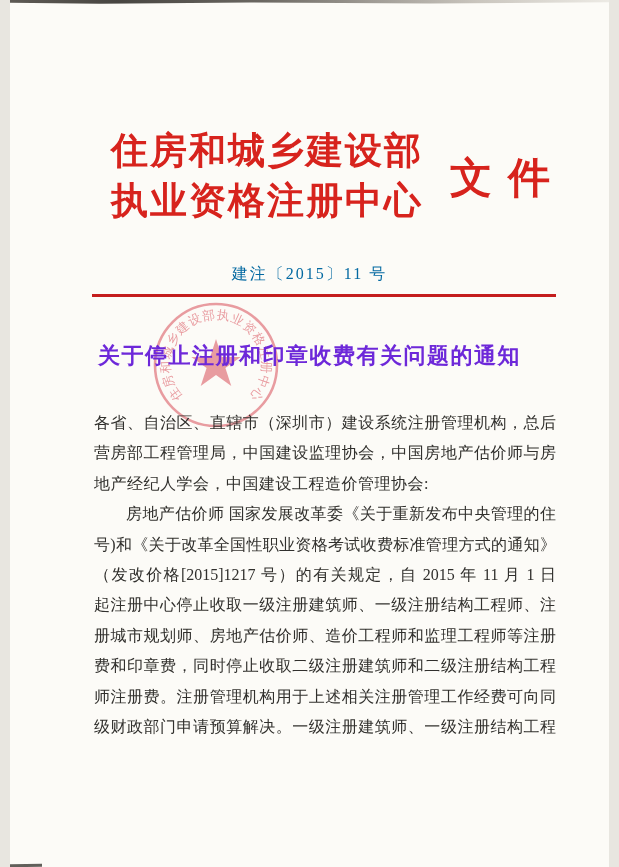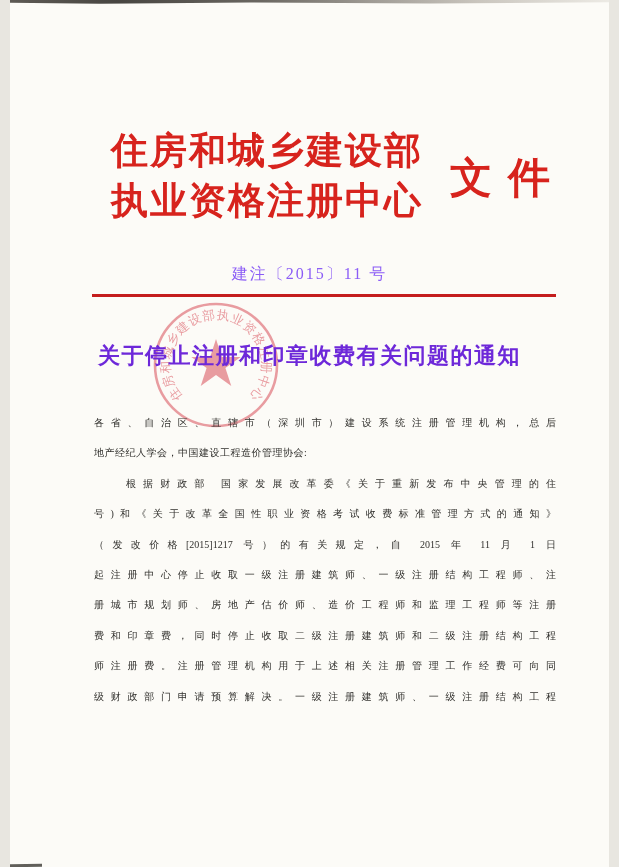--- a/index.html
+++ b/index.html
@@ -42,21 +42,21 @@
     font-size:42px;
     letter-spacing:16px;
     font-family:Liberation Sans, sans-serif;
     white-space:nowrap;
   }
   .doc-number{
     position:absolute;top:264px;left:0;width:100%;
     text-align:center;
     font-size:16px;
     letter-spacing:2px;
-    color:#8b5cf6;
+    color:#0369a1;
   }
   .red-rule{
     position:absolute;top:294px;left:82px;width:464px;height:3px;
     background:#c41d1d;
   }
   
   .doc-title{
     position:absolute;top:341px;left:0;width:100%;
     text-align:center;
     font-family:"Liberation Sans","DejaVu Sans",sans-serif;
@@ -75,21 +75,21 @@
   .seal text{
     font-size:12.5px;
     fill:#d94f5a;
     font-family:"Liberation Serif","DejaVu Serif",serif;
   }
   
   .body-block{
     position:absolute;top:408px;left:84px;width:462px;
     z-index:3;
     color:#31302d;
-    font-size:10px;
+    font-size:16px;
     line-height:30.4px;
   }
   .body-line{white-space:nowrap;letter-spacing:.5px;}
   .body-line.just{
     white-space:normal;
     letter-spacing:0;
     text-align:justify;
     text-align-last:justify;
     text-justify:inter-character;
   }
@@ -134,22 +134,23 @@
         <text transform="rotate(109.20000000000002)" x="0" y="-46" text-anchor="middle">中</text>
         <text transform="rotate(126)" x="0" y="-46" text-anchor="middle">心</text>
       </g>
   </svg>
 
   <div class="doc-title">关于停止注册和印章收费有关问题的通知</div>
 
   <div class="body-block">
 
   <div class="body-line just">各省、自治区、直辖市（深圳市）建设系统注册管理机构，总后</div>
+      <div class="body-line just">营房部工程管理局，中国建设监理协会，中国房地产估价师与房</div>
       <div class="body-line">地产经纪人学会，中国建设工程造价管理协会:</div>
-      <div class="body-line just ind">根据财政部 国家发展改革委《关于重新发布中央管理的住</div>
+      <div class="body-line just ind">房地产估价师 国家发展改革委《关于重新发布中央管理的住</div>
       <div class="body-line just">号)和《关于改革全国性职业资格考试收费标准管理方式的通知》</div>
       <div class="body-line just">（发改价格[2015]1217 号）的有关规定，自 2015 年 11 月 1 日</div>
       <div class="body-line just">起注册中心停止收取一级注册建筑师、一级注册结构工程师、注</div>
       <div class="body-line just">册城市规划师、房地产估价师、造价工程师和监理工程师等注册</div>
       <div class="body-line just">费和印章费，同时停止收取二级注册建筑师和二级注册结构工程</div>
       <div class="body-line just">师注册费。注册管理机构用于上述相关注册管理工作经费可向同</div>
       <div class="body-line just">级财政部门申请预算解决。一级注册建筑师、一级注册结构工程</div>
     </div>
 
   <div class="scan-bottom"></div>

